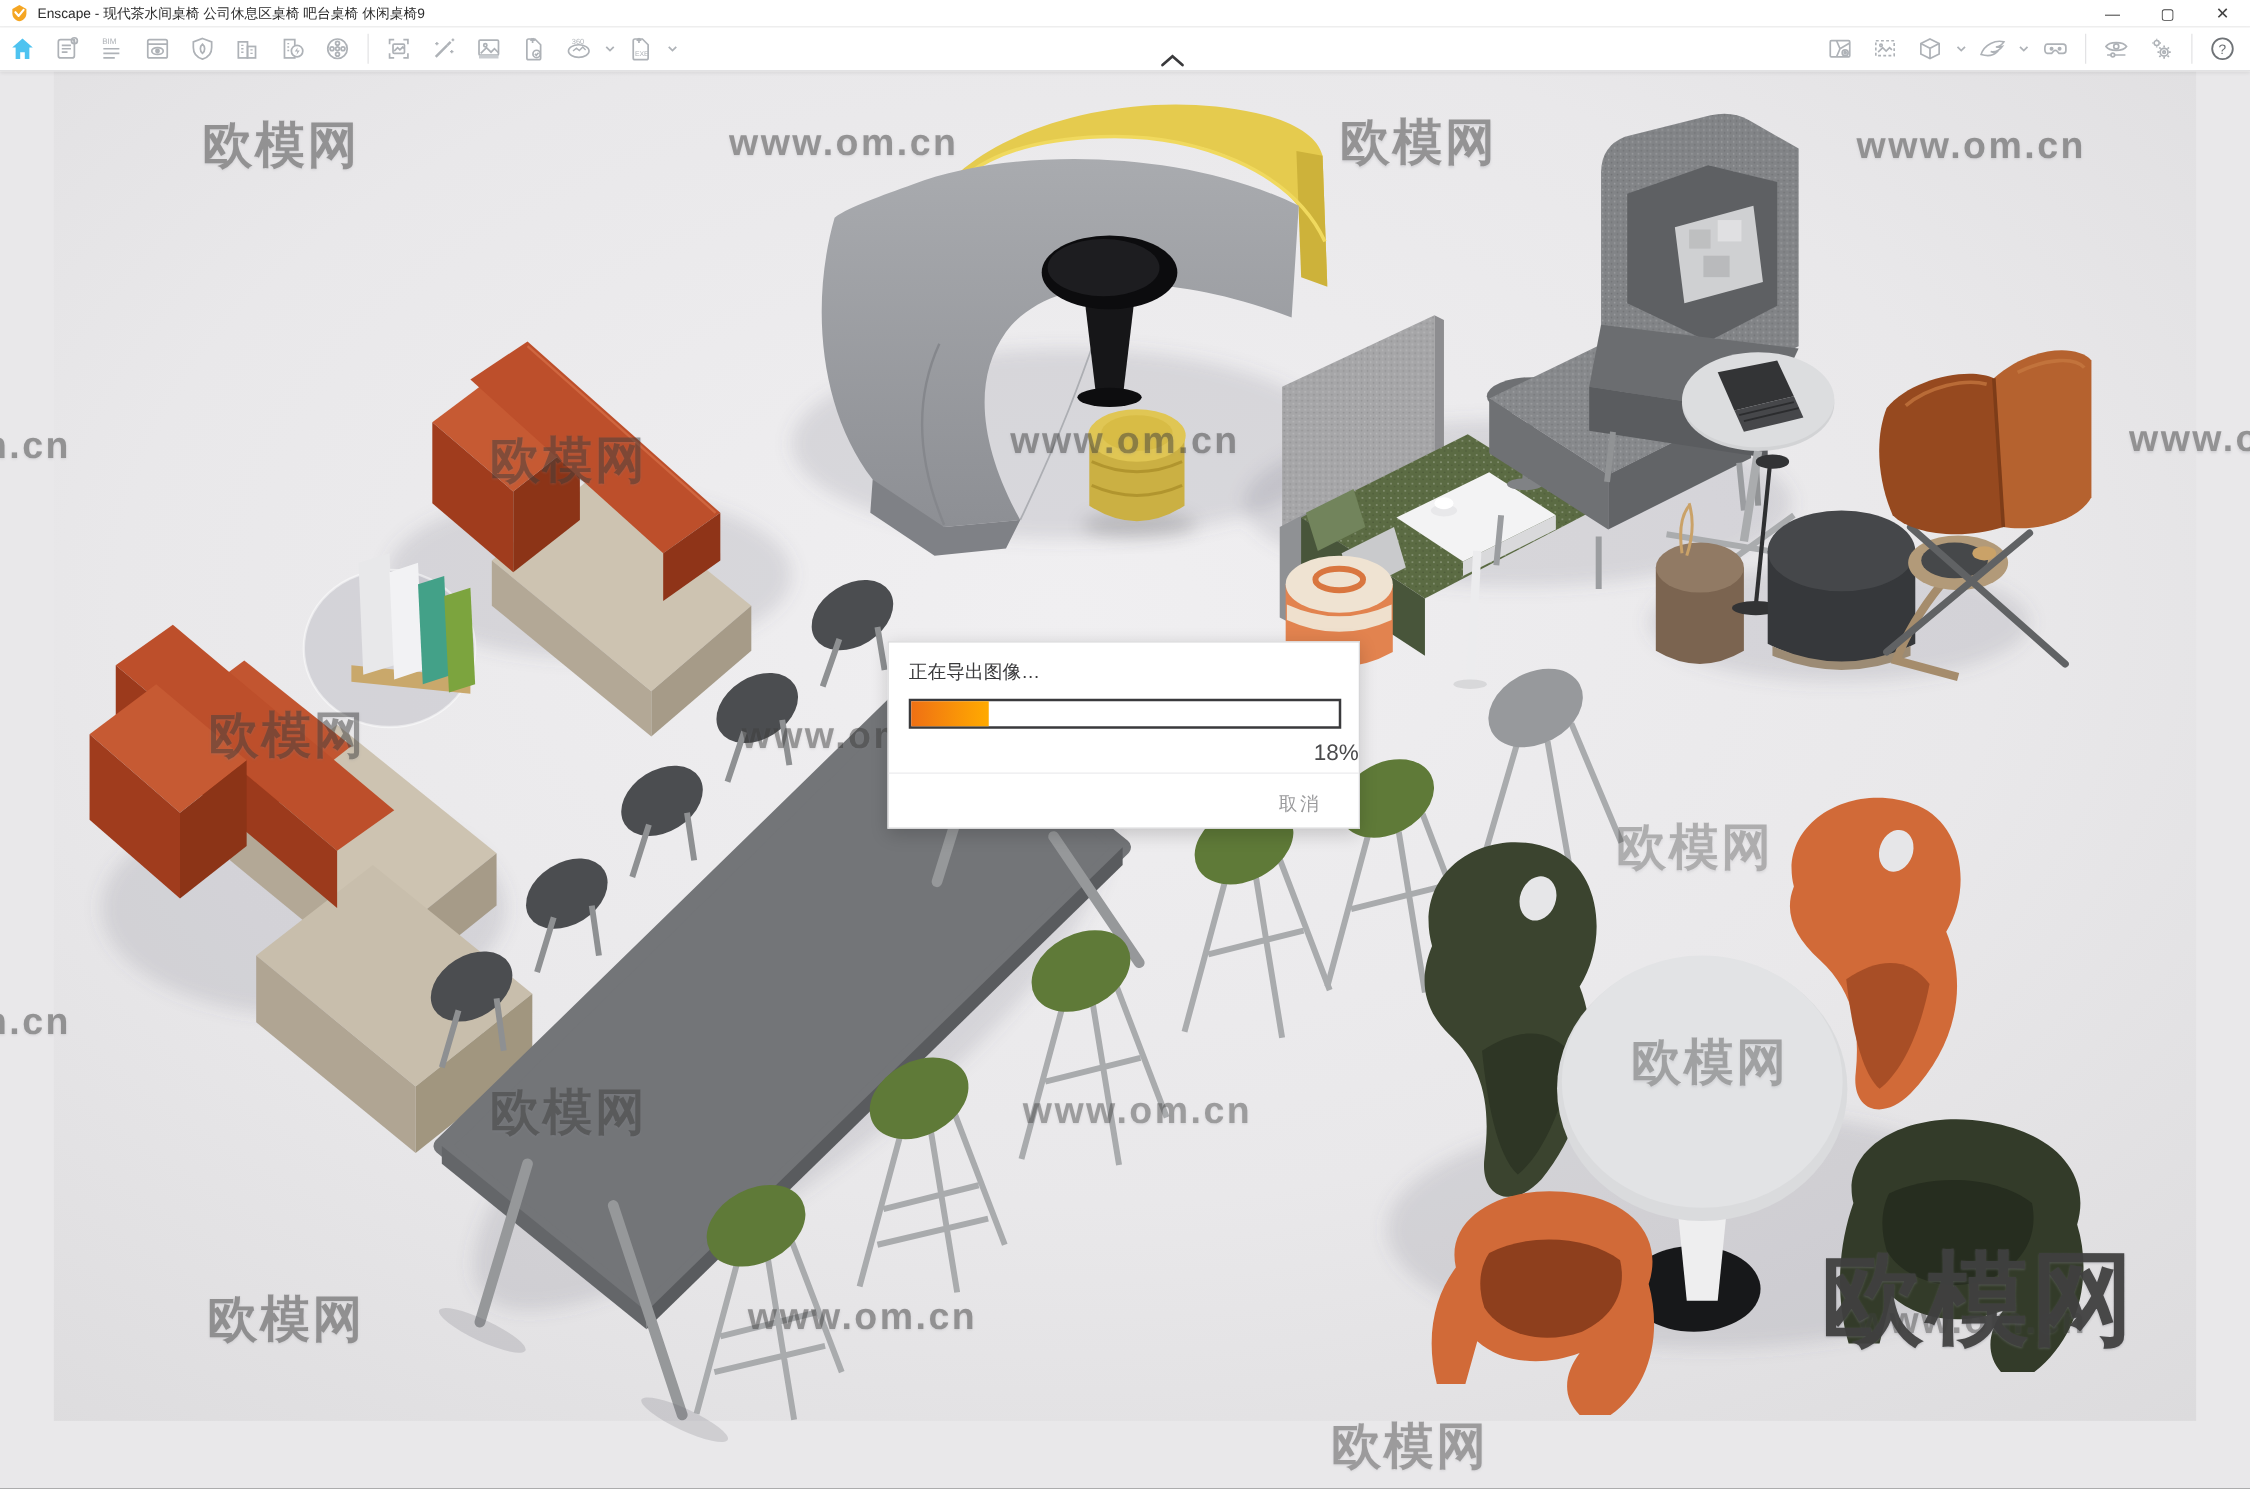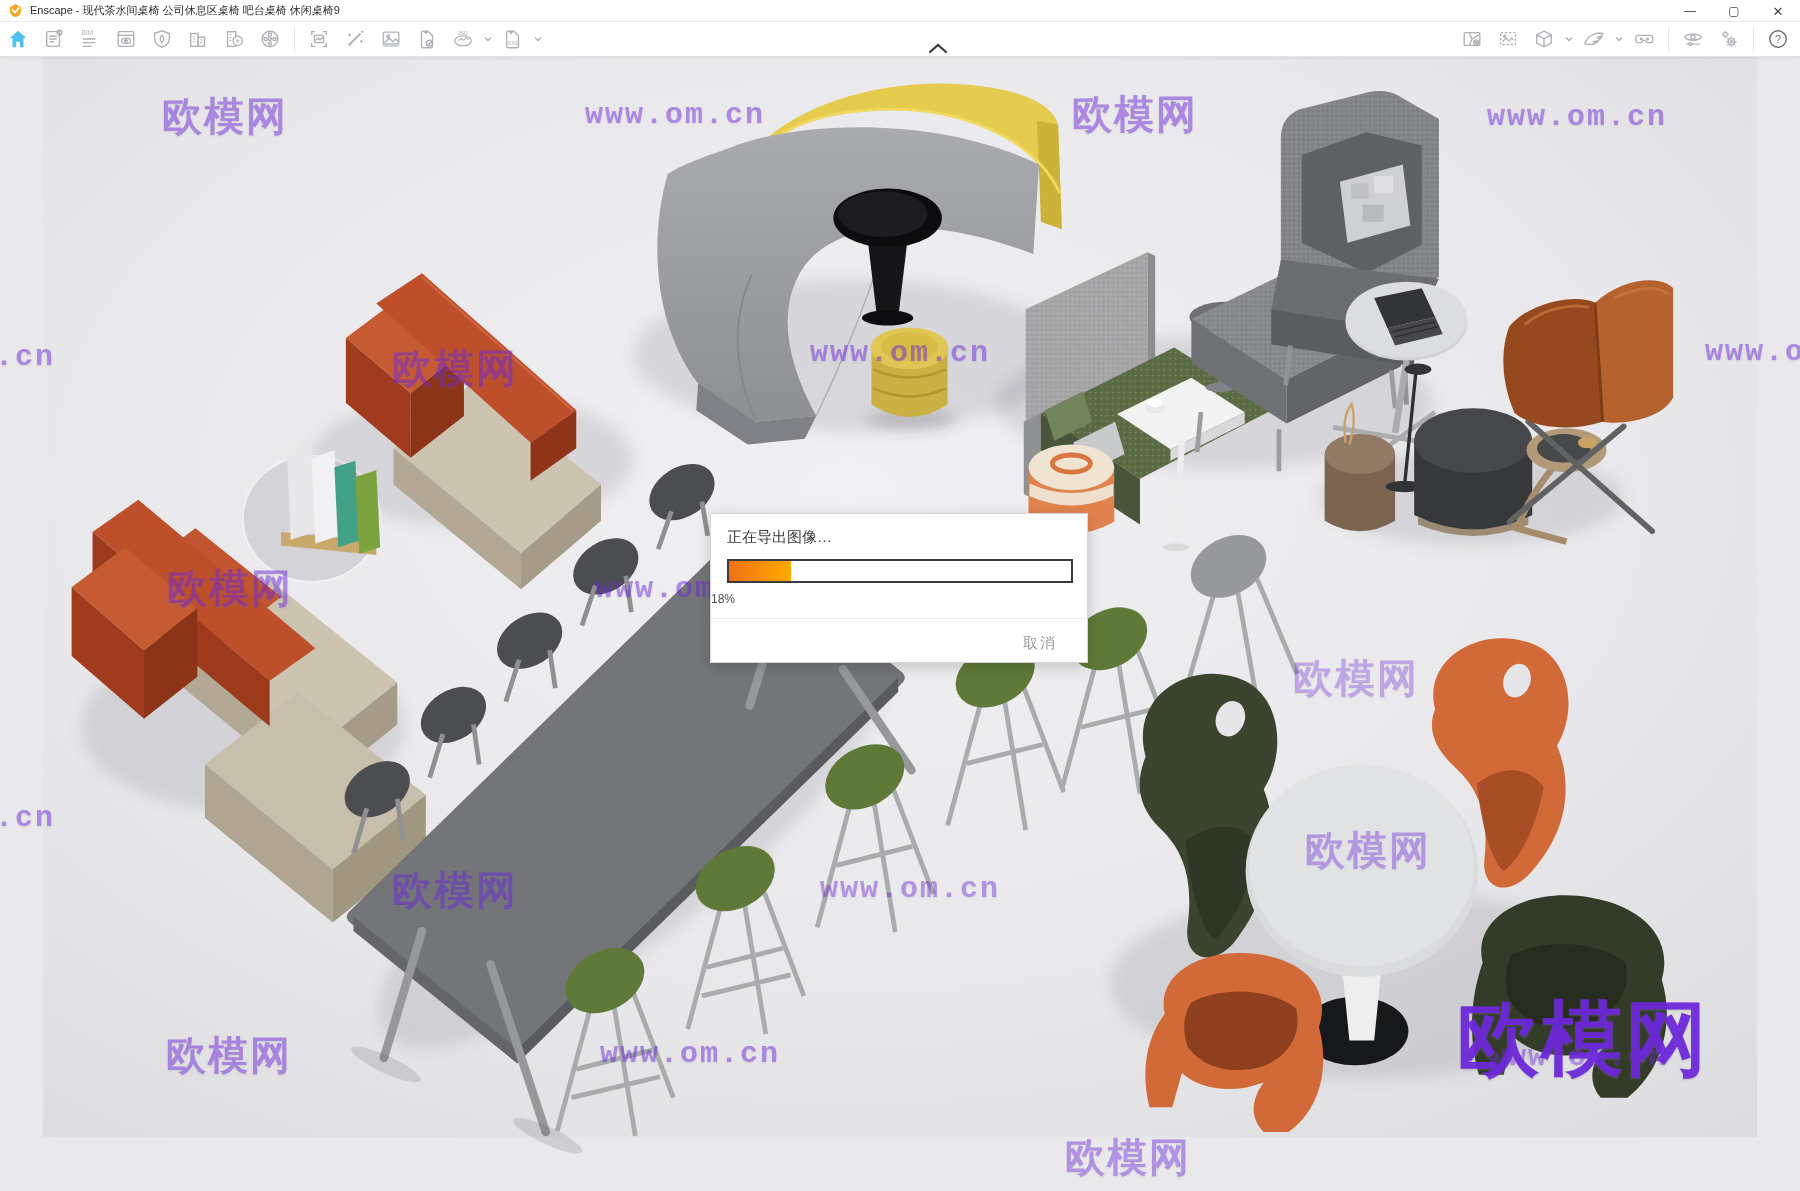--- a/index.html
+++ b/index.html
@@ -24,32 +24,32 @@
   .tbicon svg{display:block;}
   .tbdivider{width:1px;height:24px;background:#e3e3e5;margin:0 6px;}
   .tbchev{width:12px;height:24px;display:flex;align-items:center;justify-content:center;margin:0 1px;}
   #collapse-chevron{position:absolute;left:926px;top:42px;width:24px;height:14px;z-index:41;}
   #right-tools{margin-left:auto;display:flex;align-items:center;margin-right:4px;}
   
   #viewport{position:absolute;left:0;top:57px;width:1800px;height:1134px;z-index:1;}
   #scene{position:absolute;left:0;top:0;}
   
   #wmlayer{position:absolute;left:0;top:57px;width:1800px;height:1134px;z-index:5;pointer-events:none;}
-  .wm{position:absolute;transform:translate(-50%,-50%);color:#6d28d9;white-space:nowrap;
-      text-shadow:0 1px 2px rgba(130,130,140,0.45);letter-spacing:2px;font-weight:bold;font-family:Liberation Mono, monospace;}
+  .wm{position:absolute;transform:translate(-50%,-50%);color:#404040;white-space:nowrap;
+      text-shadow:0 1px 2px rgba(130,130,140,0.45);letter-spacing:2px;font-weight:bold;}
   
   #export-dialog{position:absolute;left:710px;top:513px;width:378px;height:150px;background:#ffffff;
                  border:1px solid #d6d6d8;box-shadow:0 4px 14px rgba(0,0,0,0.18);z-index:30;padding-left:16px;}
   #export-dialog .dtitle{position:absolute;left:16px;top:14px;font-size:15px;color:#3a3a3c;}
   #export-dialog .track{position:absolute;left:16px;top:45px;width:346px;height:24px;
                         border:2px solid #3a3a3c;background:#ffffff;}
   #export-dialog .fill{height:100%;width:18%;
                        background:linear-gradient(90deg,#ef7014 0%,#fb9a06 70%,#ffaa00 100%);}
-  #export-dialog .plabel{position:absolute;left:0;top:78px;width:100%;text-align:left;
-                         font-size:12px;color:#4a4a4c;}
+  #export-dialog .plabel{position:absolute;left:0;top:78px;width:100%;text-align:right;
+                         font-size:18px;color:#4a4a4c;}
   #export-dialog .dsep{position:absolute;left:0;top:104px;width:100%;height:1px;background:#ececee;}
   #export-dialog .cancel{position:absolute;right:24px;top:116px;font-size:15px;color:#9b9b9d;
                          background:none;border:none;padding:4px 6px;cursor:pointer;
                          font-family:Liberation Sans, sans-serif;letter-spacing:2px;}
 </style>
 </head>
 <body>
 
 <div id="app">
 

